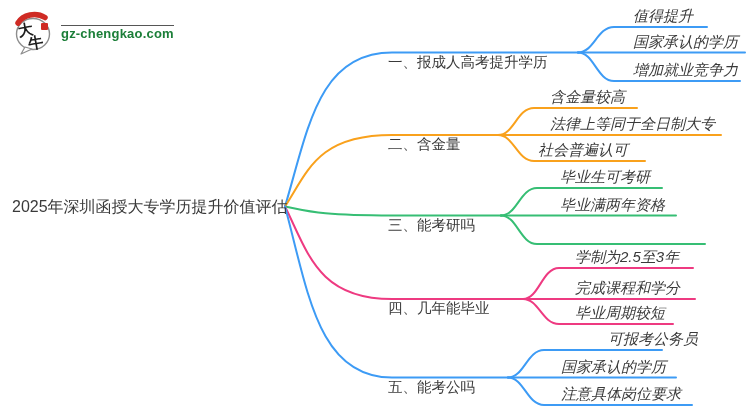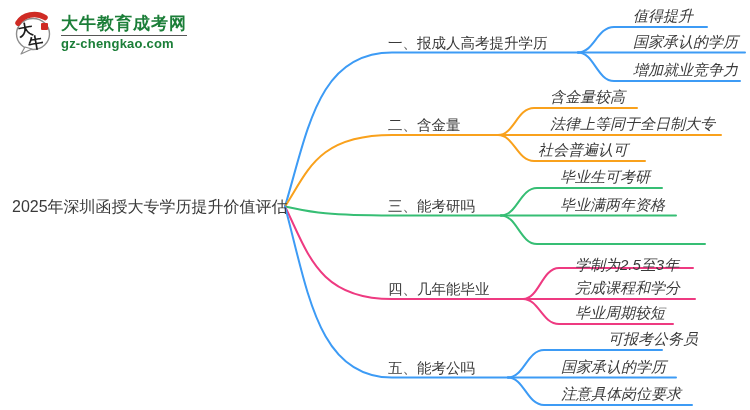--- a/index.html
+++ b/index.html
@@ -13,21 +13,21 @@
   .logo-text{display:flex;flex-direction:column;}
   .brand{font-size:17px;font-weight:bold;color:#1b7e38;letter-spacing:1px;line-height:20px;}
   .brand-divider{height:1px;background:#565656;margin:1px 0 1px 0;}
   .site-url{font-size:13px;font-weight:bold;color:#1b7e38;letter-spacing:0.2px;line-height:14px;}
   
   .central-topic{
     position:absolute;left:12px;top:197px;font-size:16px;color:#3a3a3a;
     white-space:nowrap;line-height:19px;
   }
   .branch-label{
-    position:absolute;font-size:14.5px;color:#3a3a3a;white-space:nowrap;line-height:17px;
+    position:absolute;font-size:14.5px;color:#3a3a3a;white-space:nowrap;line-height:17px;margin-top:19px;
   }
   .sub-label{
     position:absolute;font-size:15px;color:#3a3a3a;white-space:nowrap;line-height:18px;font-style:italic;
   }
 </style>
 </head>
 <body>
 
 <div class="stage">
 
@@ -57,40 +57,39 @@
   <div class="logo">
     <svg width="40" height="45" viewBox="0 0 40 45">
       <ellipse cx="19" cy="24" rx="16.5" ry="15.5" fill="#ffffff" stroke="#8d8d8d" stroke-width="1.4"></ellipse>
       <path d="M11,37 L7,44 L18,39 Z" fill="#ffffff" stroke="#8d8d8d" stroke-width="1.2" stroke-linejoin="round"></path>
       <path d="M4,13 A18,15 0 0 1 31,7.5" stroke="#cf2b24" stroke-width="5.5" fill="none" stroke-linecap="round"></path>
       <rect x="27" y="13" width="7" height="7" rx="1" fill="#cf2b24"></rect>
       <text x="4" y="25" font-size="15" font-weight="bold" fill="#1c1c1c" transform="rotate(-10 12 20)">大</text>
       <text x="14" y="38" font-size="15" font-weight="bold" fill="#1c1c1c" transform="rotate(-10 20 32)">牛</text>
     </svg>
     <div class="logo-text">
-      <div class="brand">大牛教育成考网</div>
       <div class="brand-divider"></div>
       <div class="site-url">gz-chengkao.com</div>
     </div>
   </div>
 
   <div class="central-topic">2025年深圳函授大专学历提升价值评估</div>
 
 <div class="branch-label" style="left: 388px; top: 34.5px;">一、报成人高考提升学历</div>
     <div class="sub-label" style="left: 633px; top: 7px;">值得提升</div>
     <div class="sub-label" style="left: 633px; top: 32.5px;">国家承认的学历</div>
     <div class="sub-label" style="left: 633px; top: 61px;">增加就业竞争力</div>
     <div class="branch-label" style="left: 388px; top: 117px;">二、含金量</div>
     <div class="sub-label" style="left: 550px; top: 88px;">含金量较高</div>
     <div class="sub-label" style="left: 550px; top: 115px;">法律上等同于全日制大专</div>
     <div class="sub-label" style="left: 538px; top: 141px;">社会普遍认可</div>
     <div class="branch-label" style="left: 388px; top: 197.5px; text-align: right;">三、能考研吗</div>
     <div class="sub-label" style="left: 560px; top: 168px;">毕业生可考研</div>
     <div class="sub-label" style="left: 560px; top: 195.5px;">毕业满两年资格</div>
     <div class="branch-label" style="left: 388px; top: 281px;">四、几年能毕业</div>
-    <div class="sub-label" style="left: 575px; top: 248px; margin-top: 8px;">学制为2.5至3年</div>
+    <div class="sub-label" style="left: 575px; top: 248px;">学制为2.5至3年</div>
     <div class="sub-label" style="left: 575px; top: 279px;">完成课程和学分</div>
     <div class="sub-label" style="left: 575px; top: 304px;">毕业周期较短</div>
     <div class="branch-label" style="left: 388px; top: 359.5px;">五、能考公吗</div>
     <div class="sub-label" style="left: 561px; top: 330px; margin-left: 47px;">可报考公务员</div>
     <div class="sub-label" style="left: 561px; top: 357.5px;">国家承认的学历</div>
     <div class="sub-label" style="left: 561px; top: 385px;">注意具体岗位要求</div>
   </div>
 
 </body></html>

